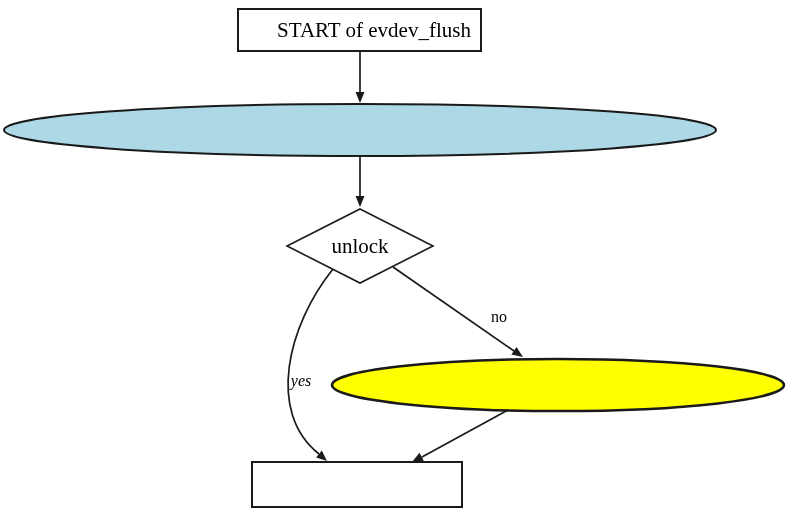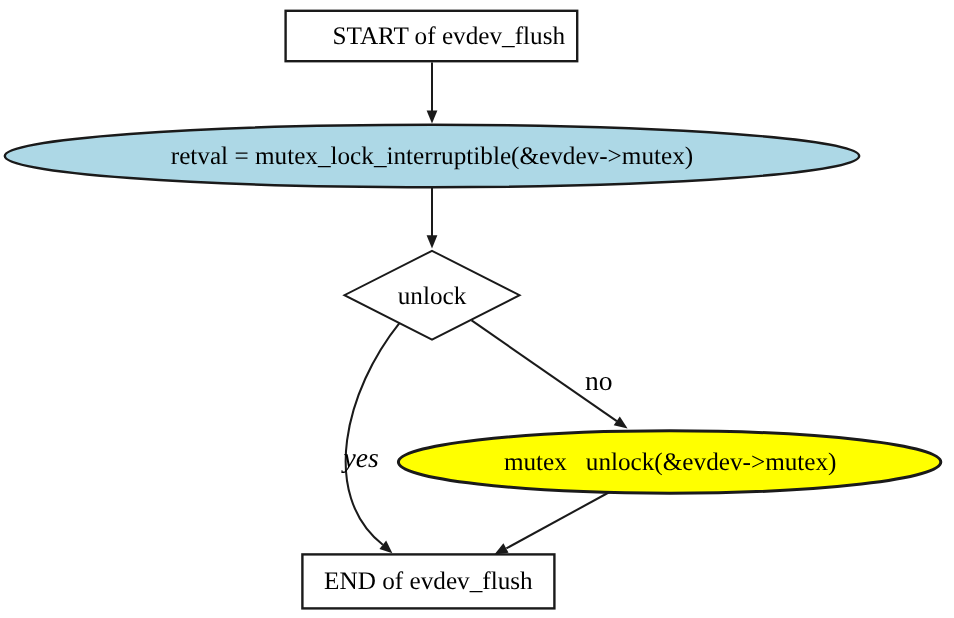--- a/index.html
+++ b/index.html
@@ -33,21 +33,21 @@
     white-space: pre;
     pointer-events: none;
     line-height: 1;
   }
   .edge-label {
     position: absolute;
     display: flex;
     align-items: center;
     justify-content: center;
     color: #000000;
-    font-size: 23px;
+    font-size: 16px;
     pointer-events: none;
     line-height: 1;
   }
   .lbl-start    { left: 237px; top: 8px;   width: 274px; height: 44px; }
   .lbl-lock     { left: 3px;   top: 104px; width: 714px; height: 52px; }
   .lbl-decision { left: 287px; top: 209px; width: 146px; height: 74px; }
   .lbl-unlock   { left: 332px; top: 359px; width: 453px; height: 52px; }
   .lbl-end      { left: 251px; top: 461px; width: 212px; height: 47px; }
   .lbl-yes      { left: 280px; top: 366px; width: 42px;  height: 30px; font-style: italic; }
   .lbl-no       { left: 478px; top: 302px; width: 42px;  height: 30px; }
@@ -80,25 +80,22 @@
 
     <path d="M 333,269 C 288,325 266,412 319,454" fill="none" stroke="#1a1a1a" stroke-width="1.7"></path>
     <polygon points="327,461 316.2,457.5 321.8,450.5" fill="#1a1a1a"></polygon>
 
     <line x1="508" y1="410" x2="422" y2="457" stroke="#1a1a1a" stroke-width="1.7"></line>
     <polygon points="412,462 419.5,452.8 423.8,460.7" fill="#1a1a1a"></polygon>
   </svg>
 
   <div class="node-label lbl-start">START of evdev_flush</div>
 
-  <div class="node-label lbl-lock">retval = mutex_lock_interruptible(&amp;evdev-&gt;mutex)</div>
 
   <div class="node-label lbl-decision">unlock</div>
 
-  <div class="node-label lbl-unlock">mutex   unlock(&amp;evdev-&gt;mutex)</div>
 
-  <div class="node-label lbl-end">END of evdev_flush</div>
 
   <div class="edge-label lbl-yes">yes</div>
 
   <div class="edge-label lbl-no">no</div>
 
 </div>
 
 </body></html>

